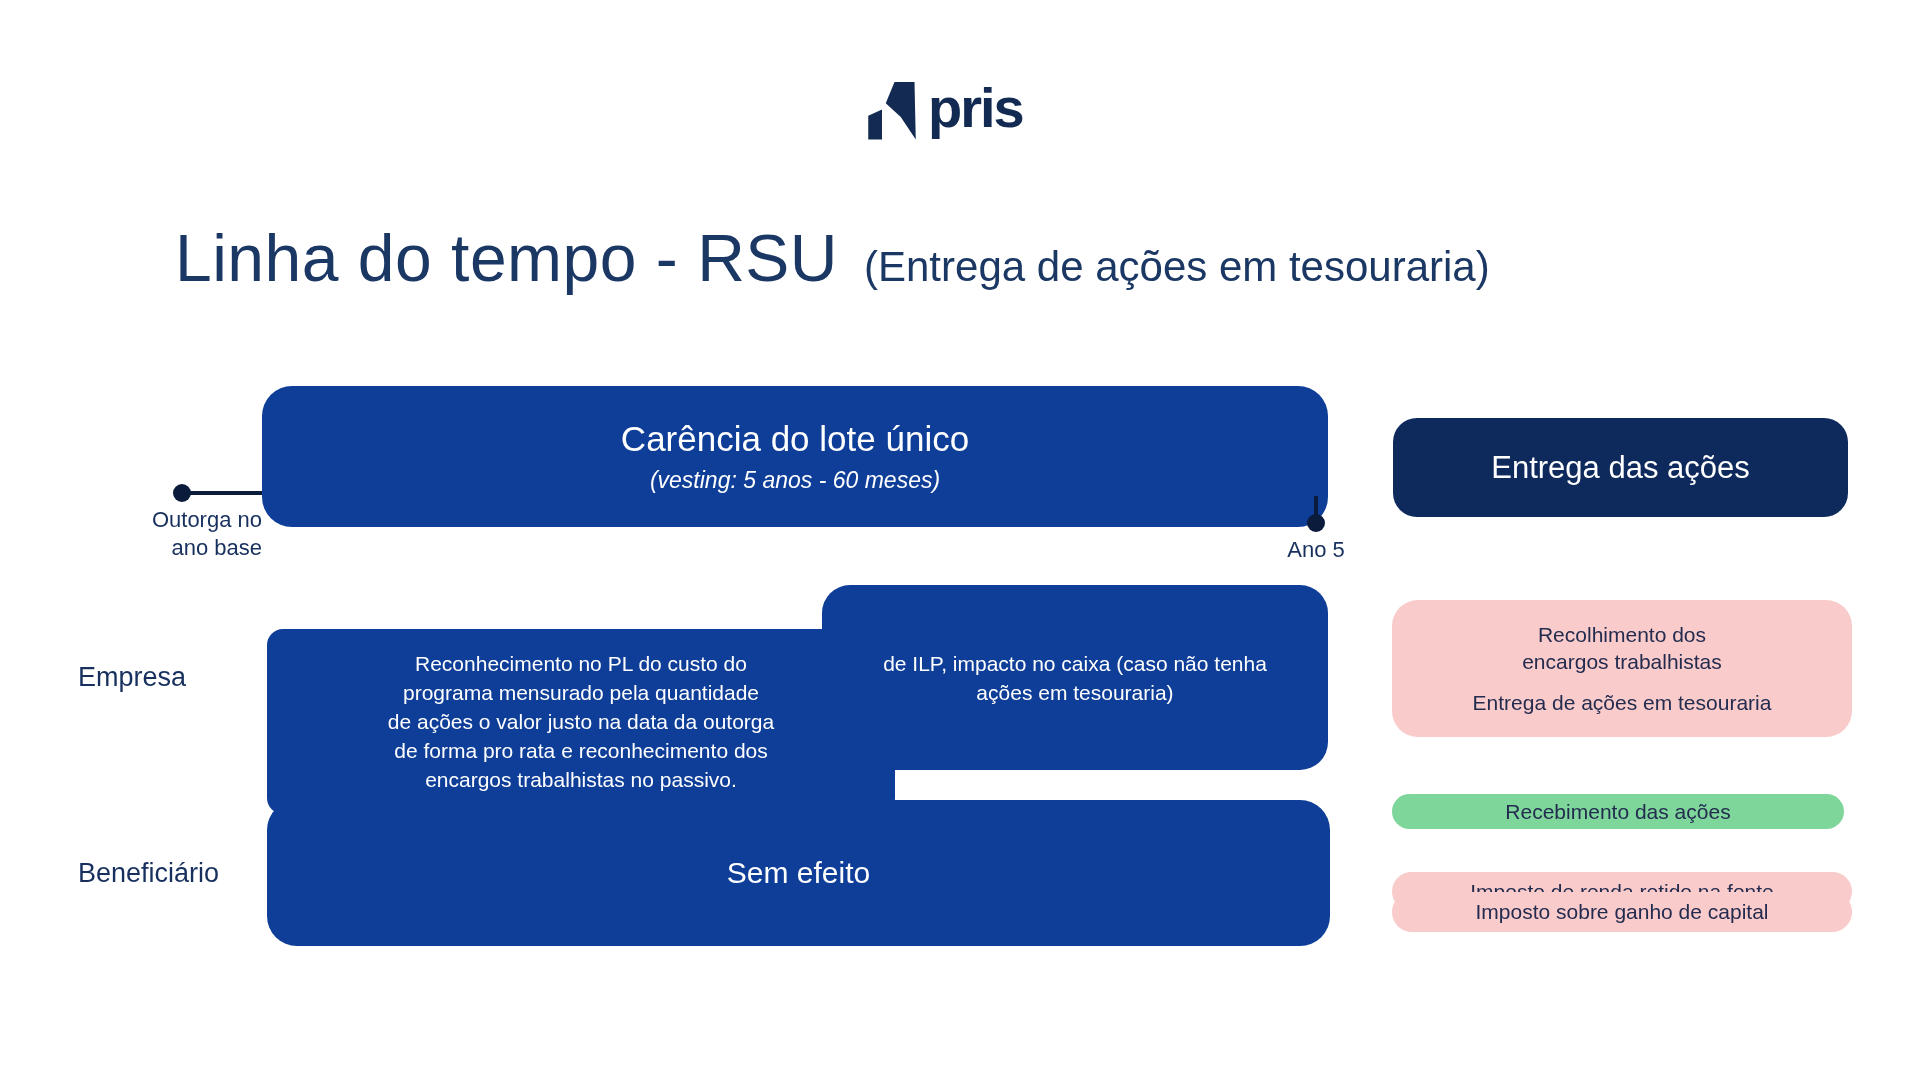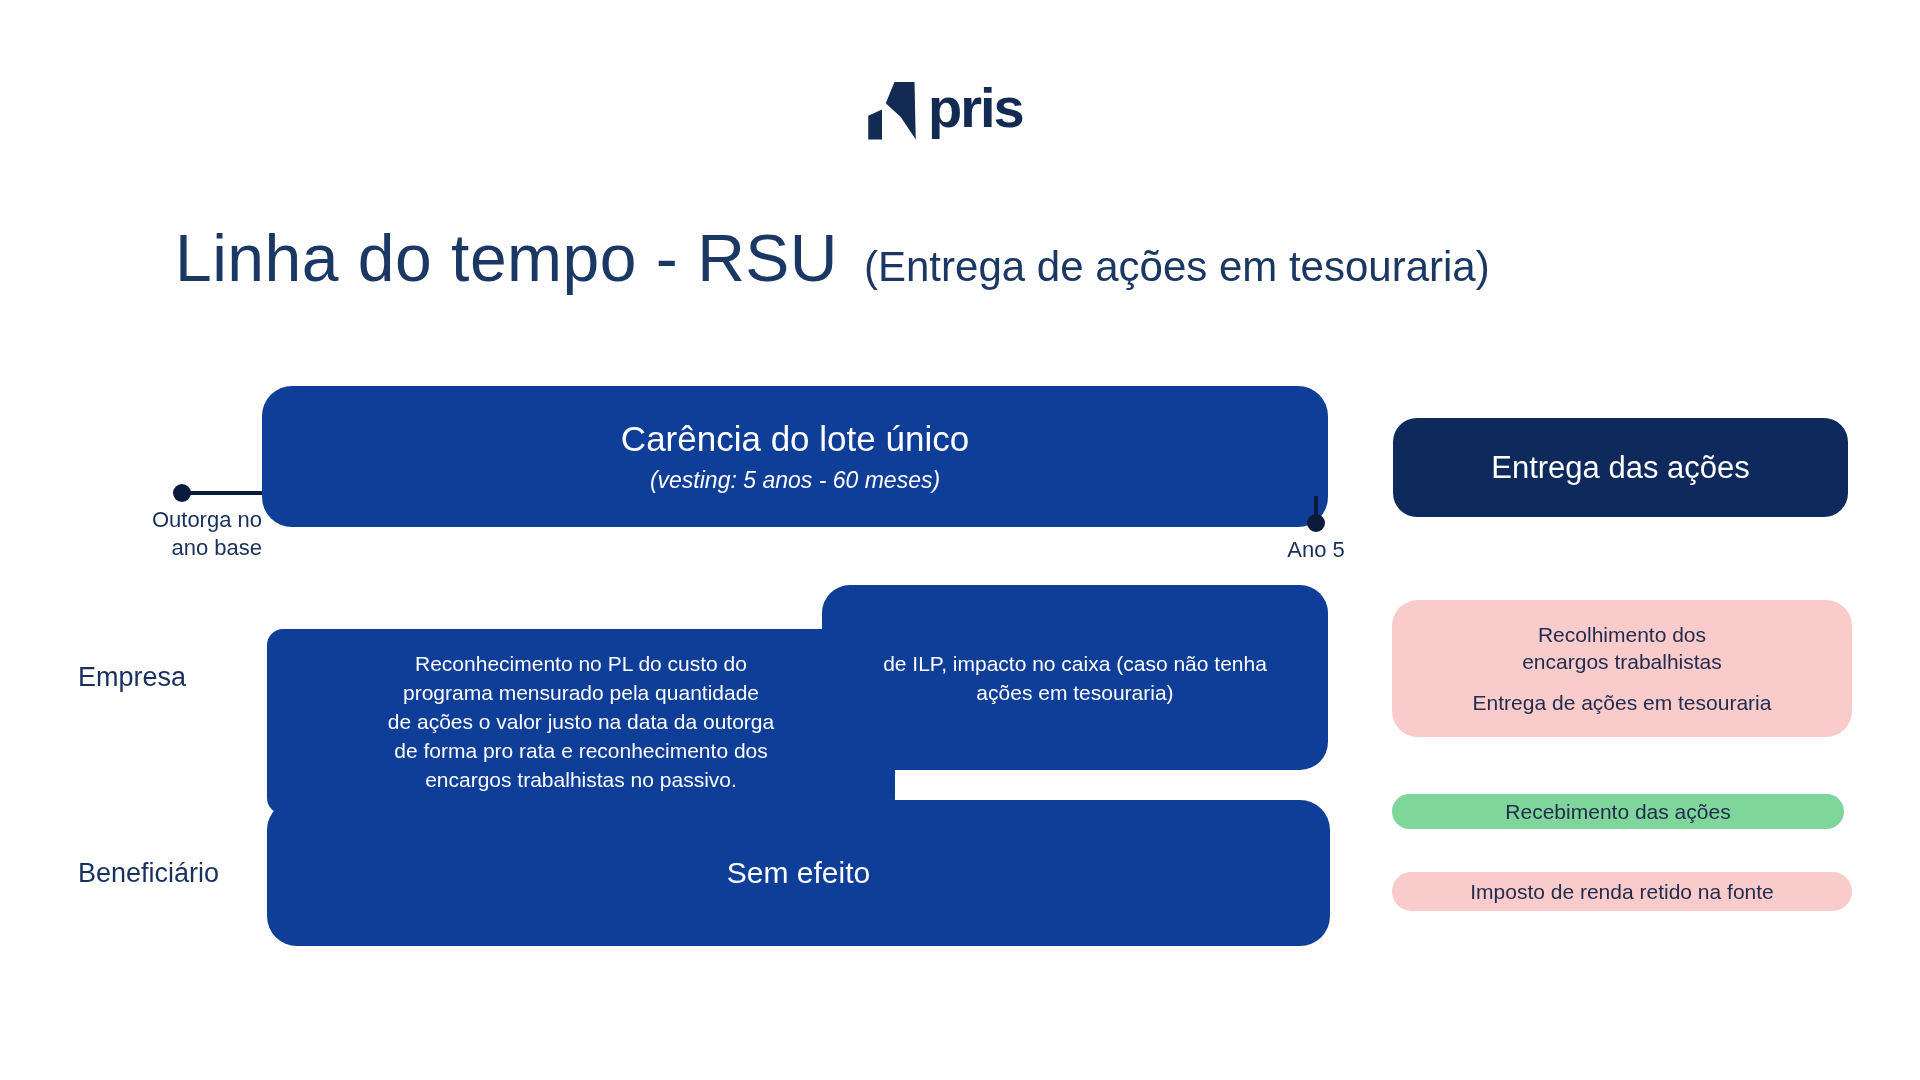--- a/index.html
+++ b/index.html
@@ -135,14 +135,15 @@
     <div class="pair">encargos trabalhistas</div>
     <div class="single">Entrega de ações em tesouraria</div>
   </div>
 
   <div class="row-label label-beneficiario">Beneficiário</div>
 
   <div class="bluebox box-sem-efeito">Sem efeito</div>
 
   <div class="greenpill pill pill-green">Recebimento das ações</div>
   <div class="pinkbox pill pill-pink1">Imposto de renda retido na fonte</div>
+  <div class="pinkbox pill pill-pink2">Imposto sobre ganho de capital</div>
 
 </div>
 
 </body></html>

